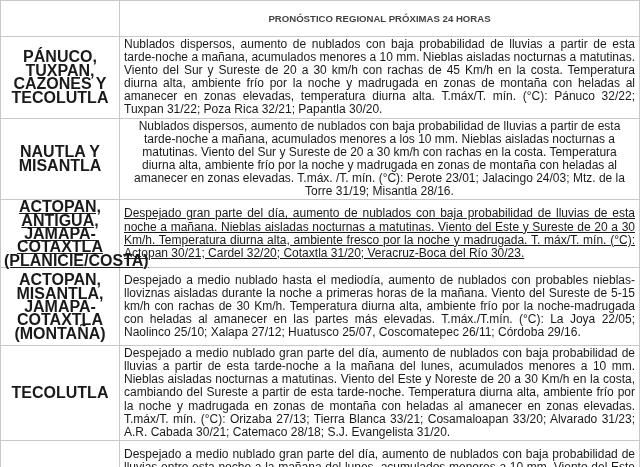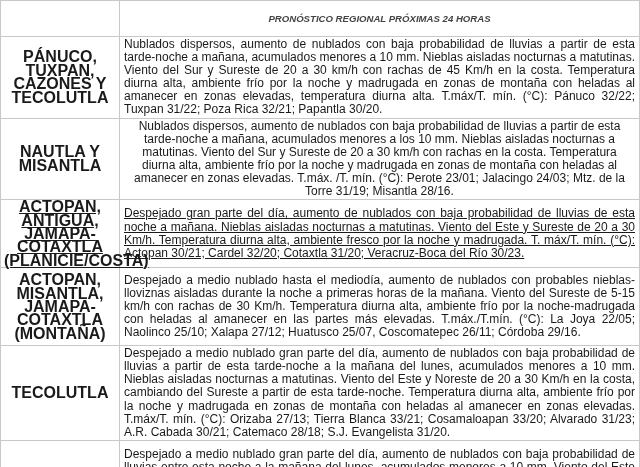--- a/index.html
+++ b/index.html
@@ -1,21 +1,21 @@
 <!DOCTYPE html>
 <html><head>
 <meta charset="utf-8">
 <style>
   html, body { margin: 0; padding: 0; background: #ffffff; }
   body { width: 640px; height: 467px; overflow: hidden; font-family: "Liberation Sans", sans-serif; color: #1a1a1a; }
   table.forecast { border-collapse: collapse; width: 640px; table-layout: fixed; }
   table.forecast td { border: 1px solid #c8c8c8; vertical-align: middle; }
   td.region { width: 112px; text-align: center; font-weight: bold; font-size: 16px; line-height: 13.4px; padding: 0 3px; }
   td.text { text-align: justify; font-size: 12px; line-height: 13.1px; padding: 1px 4px 1px 4px; }
-  td.hdr { height: 33px; text-align: center; font-style: italic; font-weight: bold; color: #444; font-size: 9.6px; }
+  td.hdr { height: 33px; text-align: center; font-weight: bold; color: #444; font-size: 9.6px; }
   tr.r1 td { height: 77px; }
   tr.r2 td { height: 57px; text-align: center; }
   tr.r3 td { height: 55px; text-decoration: underline; }
   tr.r4 td { height: 75px; }
   tr.r5 td { height: 77px; }
   tr.r6 td { height: 78px; }
 </style>
 </head>
 <body>
 

